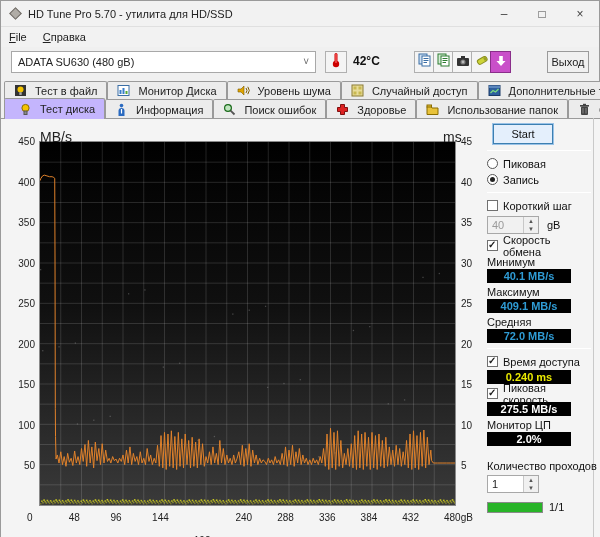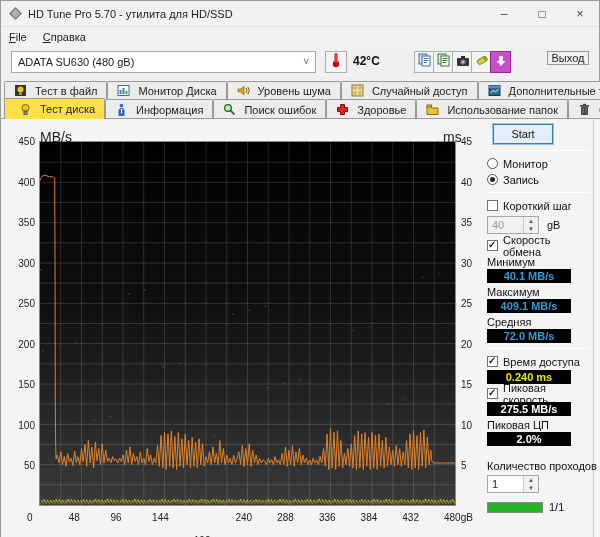--- a/index.html
+++ b/index.html
@@ -19,28 +19,28 @@
   .menu-item { padding:2px 8px; }
   .menu-item u { text-decoration:underline; }
 
   
   .toolbar { position:absolute; left:0; top:46px; width:100%; height:32px; }
   .drive-select { position:absolute; left:10px; top:4px; width:305px; height:22px; background:#fff; border:1px solid #a8a8a8; font-size:11px; color:#222; display:flex; align-items:center; padding-left:6px; }
   .drive-select .chev { position:absolute; right:6px; top:4px; color:#666; font-size:10px; }
   .temp-btn { position:absolute; left:324px; top:4px; width:22px; height:22px; border:1px solid #b0b0b0; background:#f4f4f4; display:flex; align-items:center; justify-content:center; }
   .temp-text { position:absolute; left:352px; top:7px; font-size:12px; font-weight:bold; color:#111; }
   .tool-btn { position:absolute; top:4px; width:21px; height:22px; border:1px solid #b0b0b0; background:#f4f4f4; display:flex; align-items:center; justify-content:center; }
-  .exit-btn { position:absolute; left:546px; top:4px; width:42px; height:14px; border:1px solid #9a9a9a; background:#f0f0f0; font-size:11px; color:#222; display:flex; align-items:center; justify-content:center; }
+  .exit-btn { position:absolute; left:546px; top:4px; width:42px; height:22px; border:1px solid #9a9a9a; background:#f0f0f0; font-size:11px; color:#222; display:flex; align-items:center; justify-content:center; }
 
   
   .tabs-row { position:absolute; left:3px; display:flex; }
   #tabs-row1 { top:80px; height:18px; }
   #tabs-row2 { top:98px; height:20px; }
   .tab { display:flex; align-items:center; gap:8px; padding:0 9px; font-size:11px; color:#222; border:1px solid #9a9a9a; border-bottom:none; border-radius:2px 2px 0 0; background:#ececec; height:100%; white-space:nowrap; }
-  .tab.active { background:#fde047; height:21px; margin-top:-1px; z-index:3;padding-left:14px; }
+  .tab.active { background:#c4b5fd; height:21px; margin-top:-1px; z-index:3;padding-left:14px; }
   .tab .ticon { width:13px; height:13px; display:inline-block; }
 
   
   .content { position:absolute; left:0; top:117px; width:600px; height:420px; background:#f4f4f4; border-top:1px solid #9a9a9a; }
   .content-rborder { position:absolute; left:592px; top:117px; height:420px; width:1px; background:#c9c9c9; }
 
   
   #chart { position:absolute; left:38px; top:140px; width:417px; height:365px; border:1px solid #8a8a8a; }
   .axis-label { position:absolute; font-size:10px; color:#222; }
   .ylab-left { width:28px; text-align:right; }
@@ -749,21 +749,21 @@
       <span class="axis-label xlab" style="left: 443px; top: 511px;">480gB</span>
     </div>
   <span class="unit-label" style="left:39px; top:128px;">MB/s</span>
   <span class="unit-label" style="left:442px; top:128px;">ms</span>
 
   <div class="panel">
     <button class="start-btn">Start</button>
     <div class="sep"></div>
     <div class="radio-row">
       <span class="radio" id="radio-read"></span>
-      <span>Монитор</span>
+      <span>Пиковая</span>
     </div>
     <div class="radio-row">
       <span class="radio sel" id="radio-write"></span>
       <span>Запись</span>
     </div>
     <div class="sep"></div>
     <div class="check-row">
       <span class="checkbox" id="chk-stride"></span>
       <span>Короткий шаг</span>
     </div>
@@ -791,21 +791,21 @@
     <div class="check-row">
       <span class="checkbox checked" id="chk-access"></span>
       <span>Время доступа</span>
     </div>
     <div class="value-box v-yellow">0.240 ms</div>
     <div class="check-row">
       <span class="checkbox checked" id="chk-burst"></span>
       <span>Пиковая скорость</span>
     </div>
     <div class="value-box v-white">275.5 MB/s</div>
-    <div class="field-label">Пиковая ЦП</div>
+    <div class="field-label">Монитор ЦП</div>
     <div class="value-box v-white">2.0%</div>
     <div style="height:12px"></div>
     <div style="white-space:nowrap">Количество проходов</div>
     <div class="spin-row">
       <div class="spinbox">
         <span class="val">1</span>
         <span class="spin-arrows">
             <div>▲</div>
             <div>▼</div>
           </span>

